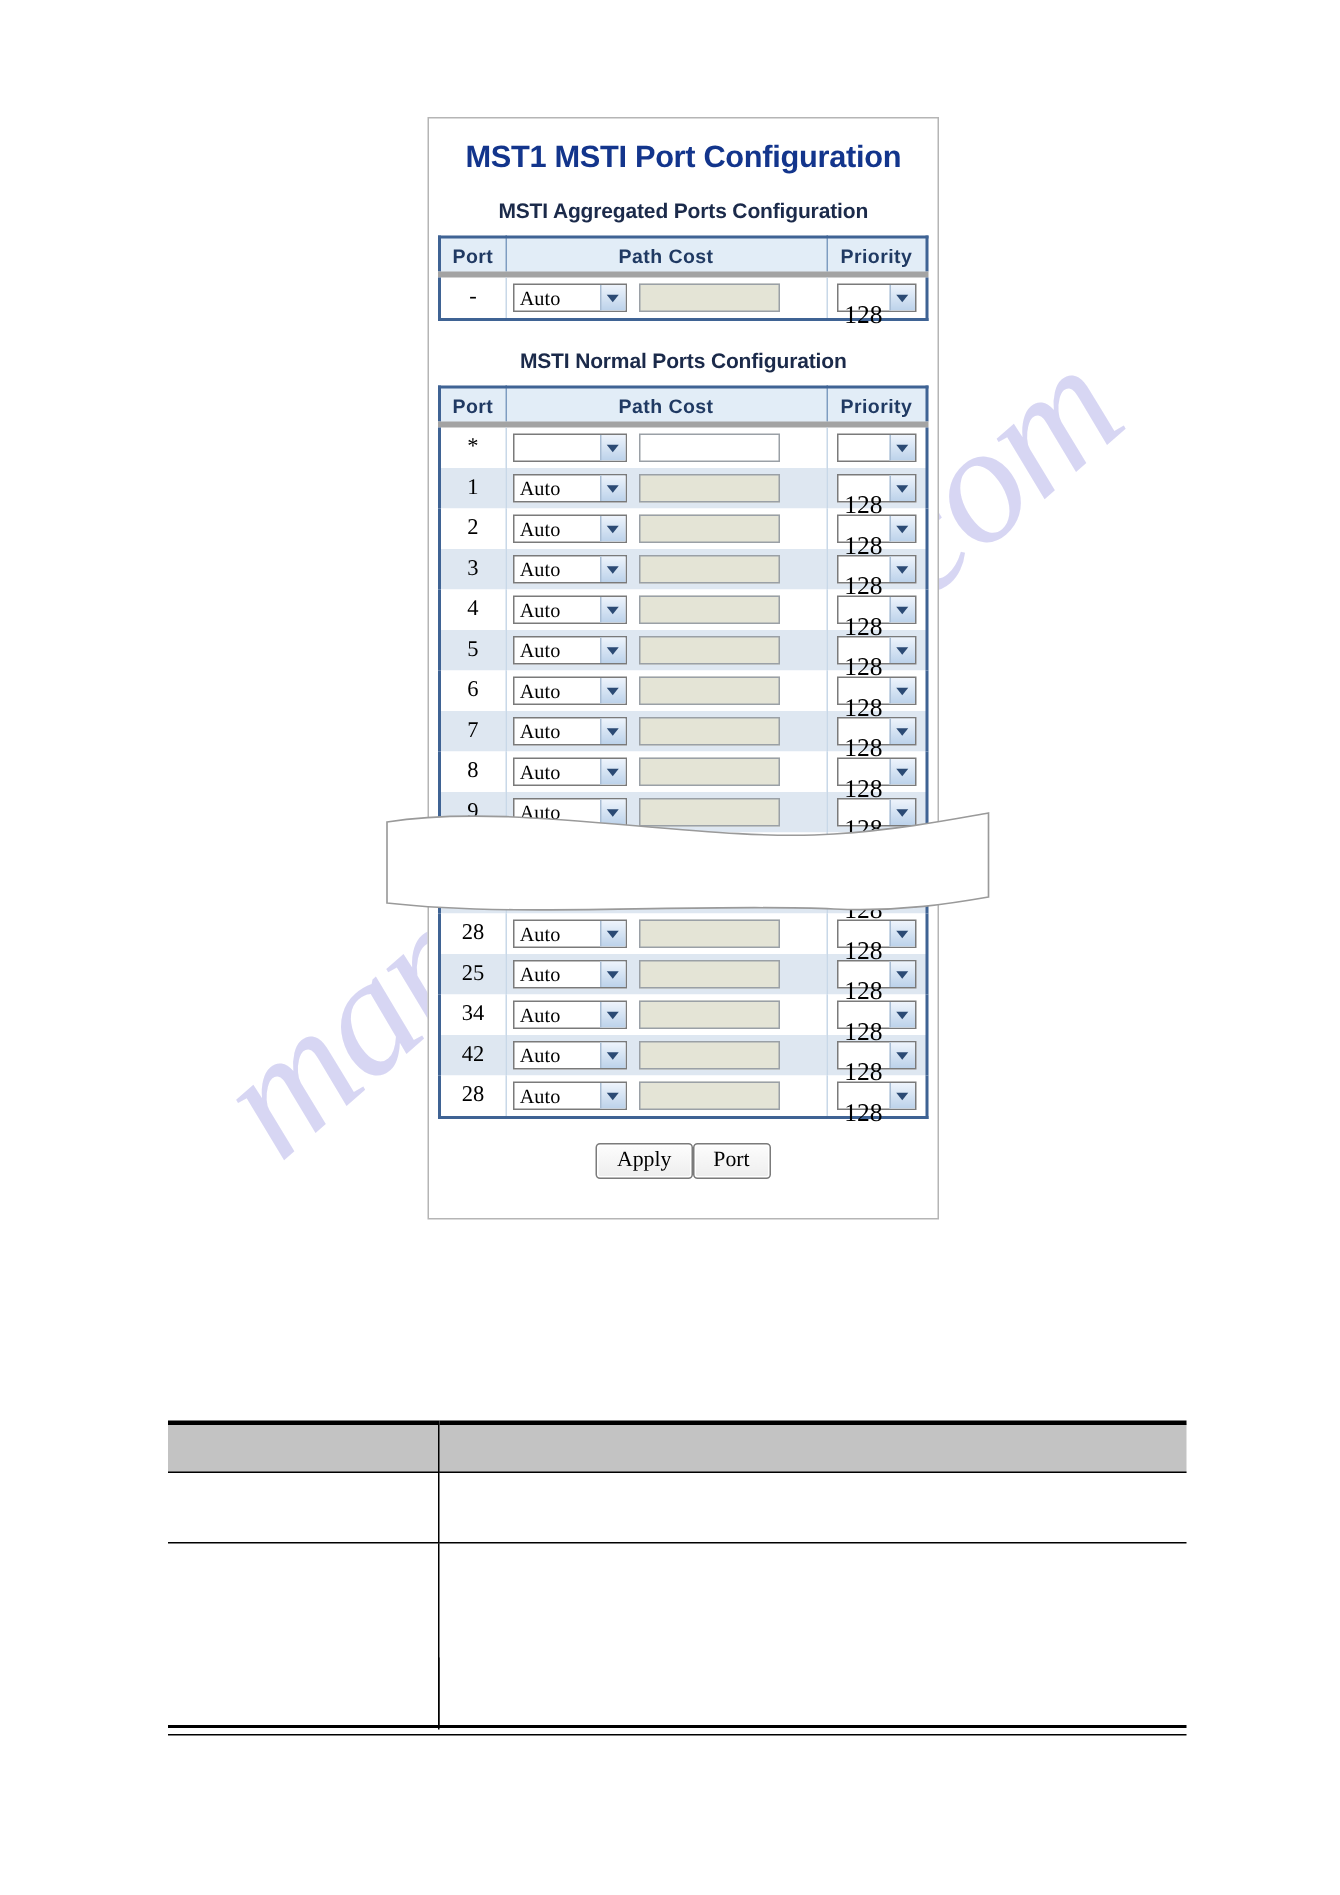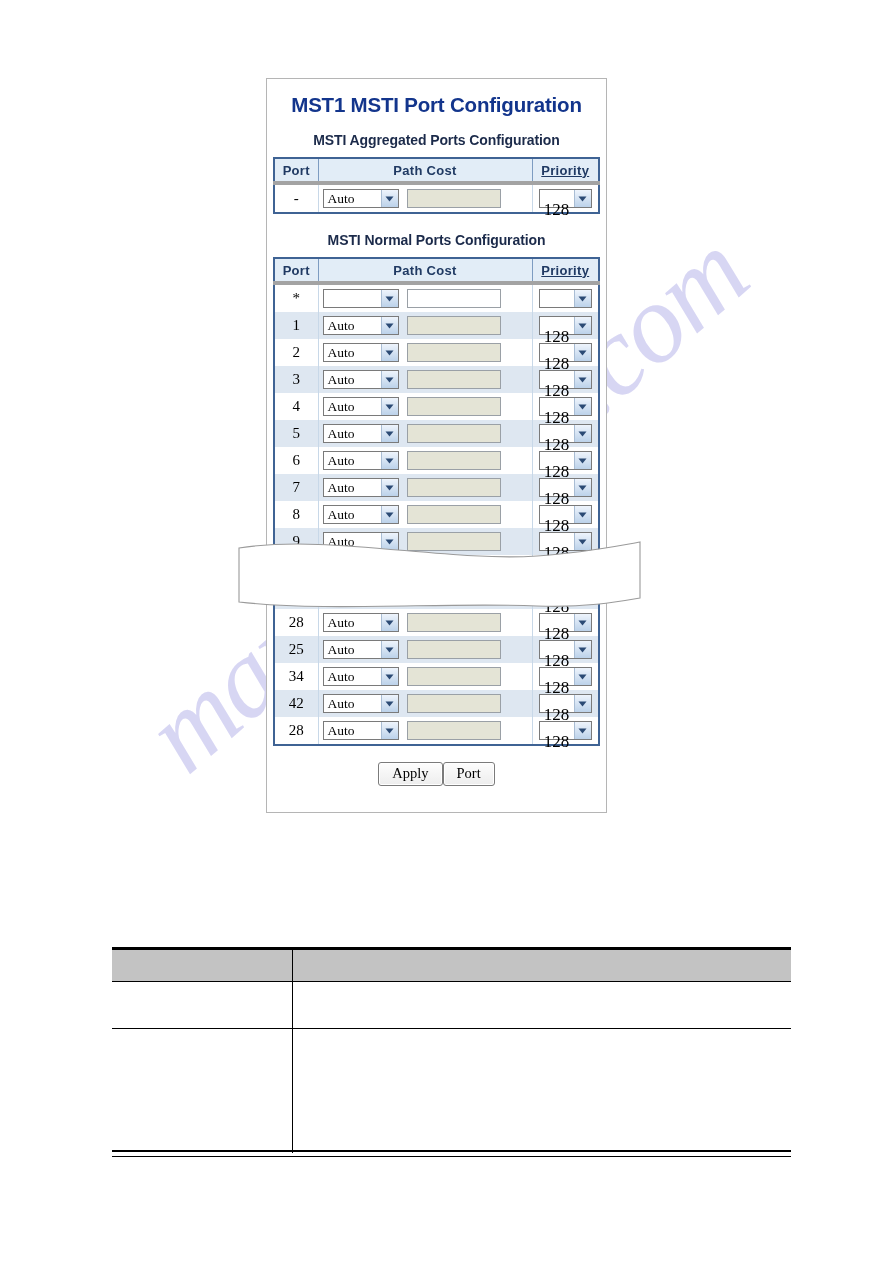--- a/index.html
+++ b/index.html
@@ -35,21 +35,21 @@
     opacity: .72;
     white-space: nowrap;
     transform: rotate(-41deg);
     transform-origin: 0 0;
     letter-spacing: -2px;
   }
 
   
   #screenshot {
     position: absolute;
-    left: 266px;
+    left: 285px;
     top: 78px;
     width: 341px;
     height: 735px;
     background: #ffffff;
     border: 1px solid #b5b5b5;
     box-sizing: border-box;
     z-index: 10;
   }
 
   .page-title {
@@ -86,21 +86,21 @@
     background: #e2edf7;
     color: #203a63;
     font-size: 13px;
     font-weight: bold;
     letter-spacing: .3px;
     height: 22px;
     border-right: 1px solid #7d9cc1;
     border-bottom: 4px solid #a3a3a3;
     padding: 0 4px;
   }
-  table.cfg th:last-child { border-right: none; text-decoration: underline; }
+  table.cfg th:last-child { border-right: none; }
   table.cfg td {
     height: 27px;
     border-right: 1px solid #c8d8e8;
     padding: 0;
     text-align: center;
     vertical-align: middle;
   }
   table.cfg td:last-child { border-right: none; }
   table.cfg tr.alt td { background: #dee7f1; }
   table.cfg tr.plain td { background: #ffffff; }

